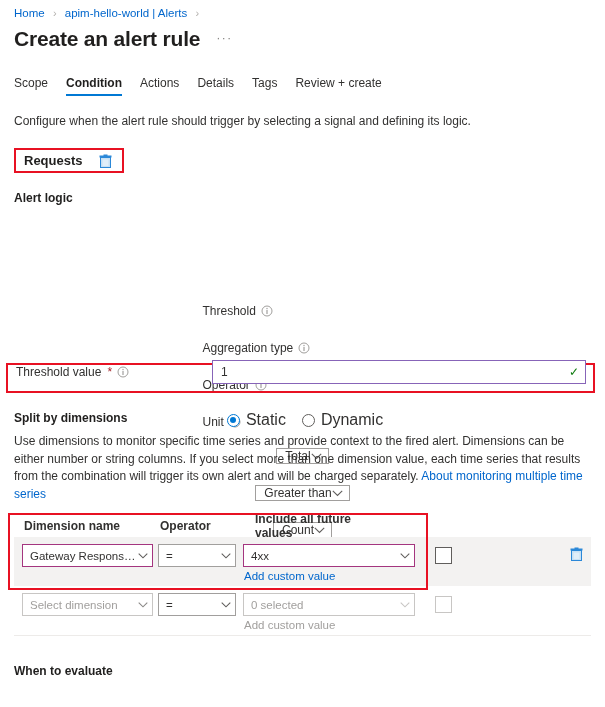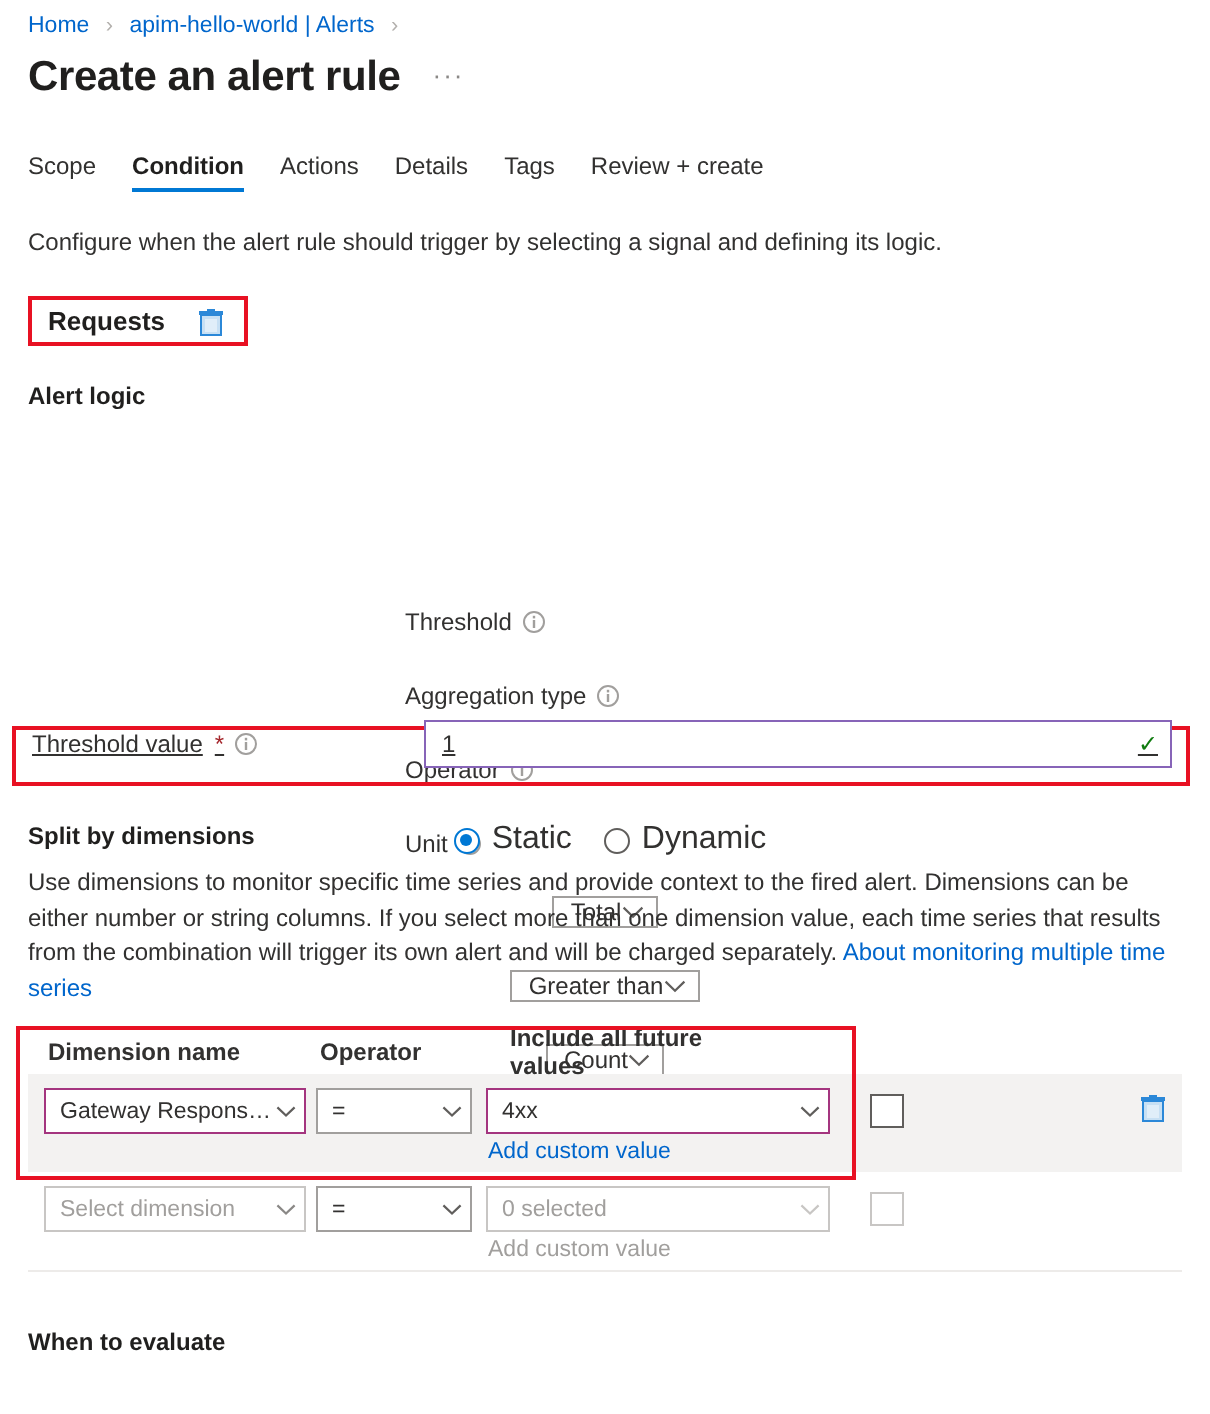--- a/index.html
+++ b/index.html
@@ -195,21 +195,20 @@
     position: relative;
     border: 2px solid #e81123;
     padding: 2px 4px 15px 8px;
     margin-top: 10px;
     margin-left: -8px;
     margin-right: -4px;
     display: flex;
     align-items: center;
     height: 30px;
     box-sizing: border-box;
-    text-decoration: underline;
   }
   .redbox-row .flabel { width: 196px; flex: 0 0 196px; }
 
   
   .para {
     font-size: 12px;
     line-height: 17.5px;
     color: #323130;
     margin-top: 8px;
   }

